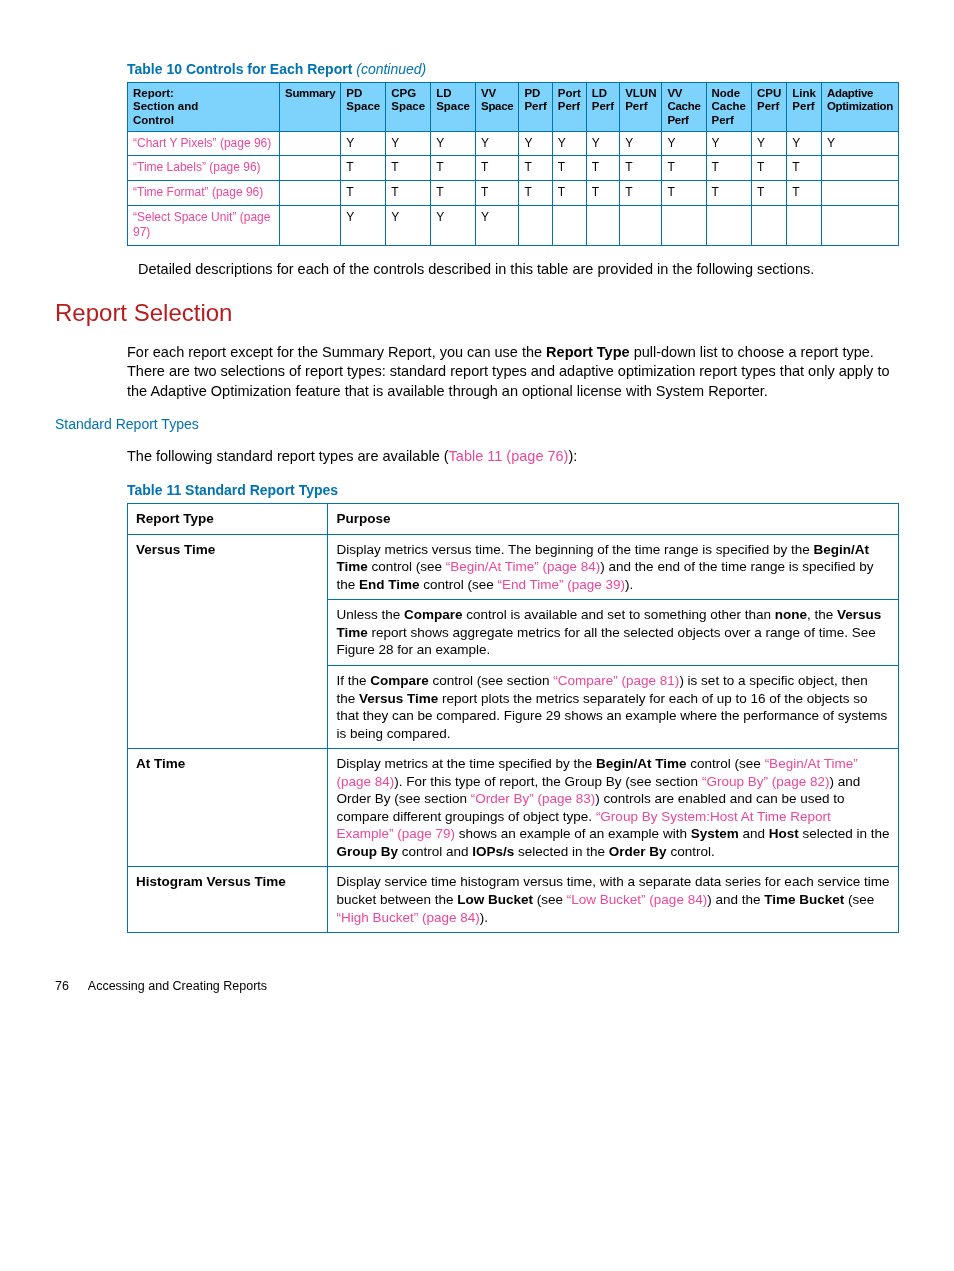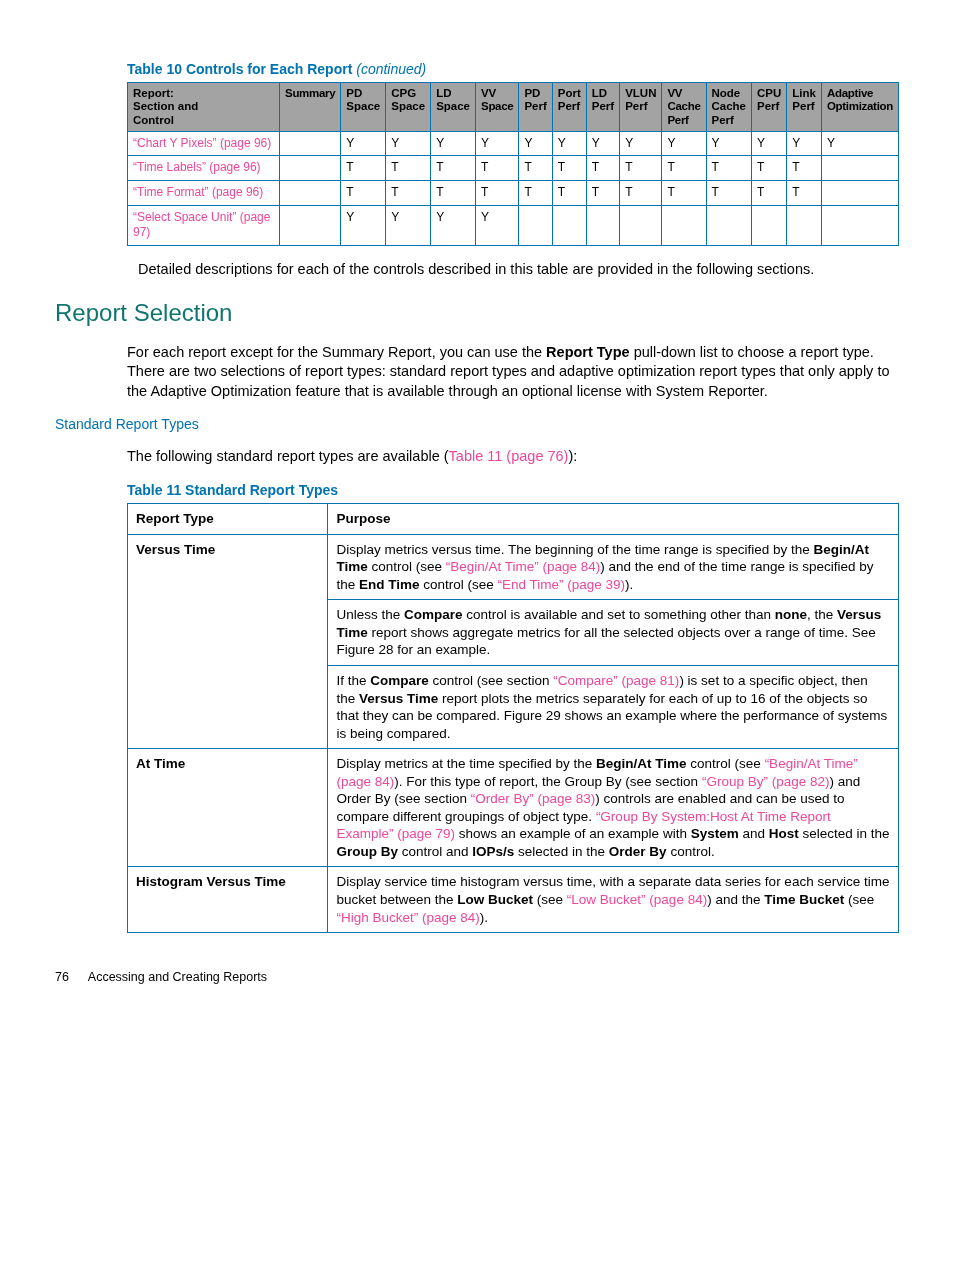--- a/index.html
+++ b/index.html
@@ -31,38 +31,38 @@
   }
   table.controls th, table.controls td {
     border: 1px solid #0073b0;
     padding: 4px 5px;
     text-align: left;
     vertical-align: top;
   }
   table.controls th {
     font-weight: bold;
     color: #000;
-    background: #a3a3a3;
+    background: #7dd3fc;
     font-size: 11.5px;
     line-height: 1.15;
   }
   table.controls td:first-child {
     color: #0073b0;
   }
   .narr { font-stretch: condensed; letter-spacing: -0.3px; }
   .body-text {
     margin: 14px 0 14px 72px;
     font-size: 14.5px;
     line-height: 1.35;
   }
   h2.section {
     font-family: Arial, Helvetica, sans-serif;
     font-weight: normal;
     font-size: 24px;
-    color: #0f766e;
+    color: #b91c1c;
     margin: 18px 0 8px 0;
   }
   h3.subsection {
     font-family: Arial, Helvetica, sans-serif;
     font-weight: normal;
     font-size: 14px;
     color: #0073b0;
     margin: 14px 0 6px 0;
   }
   table.types {
@@ -77,21 +77,21 @@
     text-align: left;
     vertical-align: top;
   }
   table.types th {
     font-weight: bold;
   }
   table.types td p { margin: 0 0 6px 0; line-height: 1.3; }
   table.types td p:last-child { margin-bottom: 0; }
   .col-rt { width: 26%; }
   .footer {
-    margin-top: 36px;
+    margin-top: 45px;
     font-size: 12.5px;
   }
   .footer .pg { display: inline-block; width: 30px; }
   .indent-block { margin-left: 72px; }
 </style>
 </head>
 <body>
 
 <div class="indent-block">
   <div class="table-caption">

